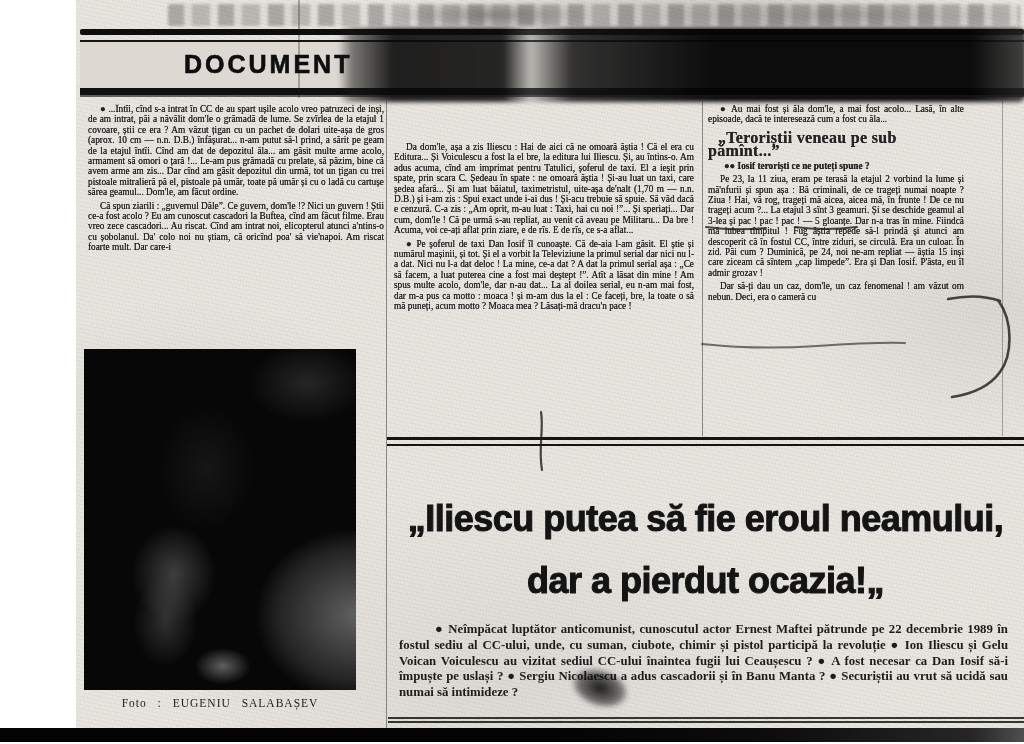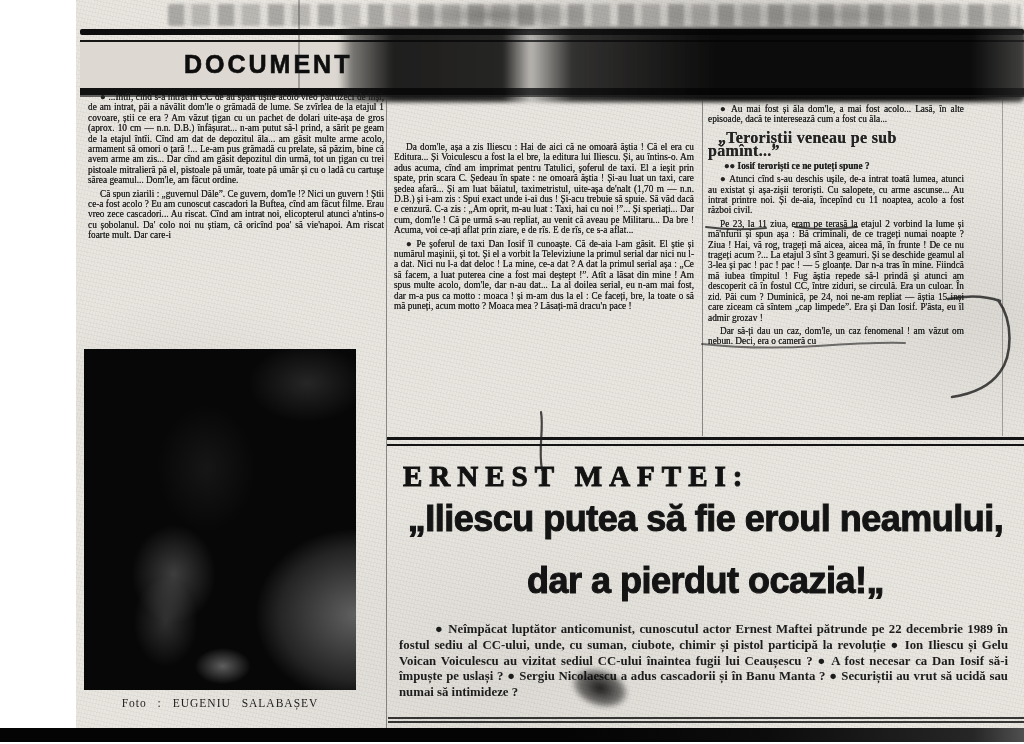--- a/index.html
+++ b/index.html
@@ -134,49 +134,47 @@
 <div class="abs masthead-smudge"></div>
 <div class="abs top-rule"></div>
 
 <div class="abs band">
   <div class="band-label">DOCUMENT</div>
   <div class="band-smudge"></div>
 </div>
 <div class="abs under-band-rule"></div>
 <div class="abs fold-streak"></div>
 
-<div class="abs col" style="left:88px;top:92px;width:296px;">
+<div class="abs col" style="left:88px;top:104px;width:296px;">
   <p>● ...Întîi, cînd s-a intrat în CC de au spart ușile acolo vreo patruzeci de inși, de am intrat, păi a năvălit dom'le o grămadă de lume. Se zvîrlea de la etajul 1 covoare, știi ce era ? Am văzut țigan cu un pachet de dolari uite-așa de gros (aprox. 10 cm — n.n. D.B.) înfășurat... n-am putut să-l prind, a sărit pe geam de la etajul întîi. Cînd am dat de depozitul ăla... am găsit multe arme acolo, armament să omori o țară !... Le-am pus grămadă cu prelate, să păzim, bine că avem arme am zis... Dar cînd am găsit depozitul din urmă, tot un țigan cu trei pistoale mitralieră pă el, pistoale pă umăr, toate pă umăr și cu o ladă cu cartușe sărea geamul... Dom'le, am făcut ordine.</p>
   <p>Că spun ziarili : „guvernul Dăle”. Ce guvern, dom'le !? Nici un guvern ! Știi ce-a fost acolo ? Eu am cunoscut cascadori la Buftea, cînd am făcut filme. Erau vreo zece cascadori... Au riscat. Cînd am intrat noi, elicopterul atunci a'ntins-o cu șobolanul. Da' colo noi nu știam, că oricînd poa' să vie'napoi. Am riscat foarte mult. Dar care-i</p>
 </div>
 
 <div class="abs col" style="left:394px;top:104px;width:300px;margin-top:38px;">
   <p>Da dom'le, așa a zis Iliescu : Hai de aici că ne omoară ăștia ! Că el era cu Editura... Și Voiculescu a fost la el bre, la editura lui Iliescu. Și, au întins-o. Am adus acuma, cînd am imprimat pentru Tatulici, șoferul de taxi. El a ieșit prin spate, prin scara C. Ședeau în spate : ne omoară ăștia ! Și-au luat un taxi, care ședea afară... Și am luat băiatul, taximetristul, uite-așa de'nalt (1,70 m — n.n. D.B.) și i-am zis : Spui exact unde i-ai dus ! Și-acu trebuie să spuie. Să văd dacă e cenzură. C-a zis : „Am oprit, m-au luat : Taxi, hai cu noi !”... Și speriați... Dar cum, dom'le ! Că pe urmă s-au repliat, au venit că aveau pe Militaru... Da bre ! Acuma, voi ce-ați aflat prin ziare, e de rîs. E de rîs, ce s-a aflat...</p>
   <p>● Pe șoferul de taxi Dan Iosif îl cunoaște. Că de-aia l-am găsit. El știe și numărul mașinii, și tot. Și el a vorbit la Televiziune la primul serial dar nici nu l-a dat. Nici nu l-a dat deloc ! La mine, ce-a dat ? A dat la primul serial așa : „Ce să facem, a luat puterea cine a fost mai deștept !”. Atît a lăsat din mine ! Am spus multe acolo, dom'le, dar n-au dat... La al doilea serial, eu n-am mai fost, dar m-a pus ca motto : moaca ! și m-am dus la el : Ce faceți, bre, la toate o să mă puneți, acum motto ? Moaca mea ? Lăsați-mă dracu'n pace !</p>
 </div>
 
 <div class="abs col" style="left:708px;top:104px;width:256px;">
   <p>● Au mai fost și ăla dom'le, a mai fost acolo... Lasă, în alte episoade, dacă te interesează cum a fost cu ăla...</p>
   <p class="subhead">„Teroriștii veneau pe sub pămînt...”</p>
   <p class="q">●● Iosif teroriști ce ne puteți spune ?</p>
-  <p>● Atunci cînd s-au deschis ușile, de-a intrat toată lumea, atunci au existat și așa-zișii teroriști. Cu salopete, cu arme ascunse... Au intrat printre noi. Și de-aia, începînd cu 11 noaptea, acolo a fost război civil.</p>
   <p>Pe 23, la 11 ziua, eram pe terasă la etajul 2 vorbind la lume și mă'nfurii și spun așa : Bă criminali, de ce trageți numai noapte ? Ziua ! Hai, vă rog, trageți mă aicea, aicea mă, în frunte ! De ce nu trageți acum ?... La etajul 3 sînt 3 geamuri. Și se deschide geamul al 3-lea și pac ! pac ! pac ! — 5 gloanțe. Dar n-a tras în mine. Fiindcă mă iubea tîmpitul ! Fug ăștia repede să-l prindă și atunci am descoperit că în fostul CC, între ziduri, se circulă. Era un culoar. În zid. Păi cum ? Duminică, pe 24, noi ne-am repliat — ăștia 15 inși care ziceam că sîntem „cap limpede”. Era și Dan Iosif. P'ăsta, eu îl admir grozav !</p>
   <p>Dar să-ți dau un caz, dom'le, un caz fenomenal ! am văzut om nebun. Deci, era o cameră cu</p>
 </div>
 
 <div class="abs v-rule" style="left:386px;top:100px;height:637px;"></div>
 <div class="abs v-rule" style="left:702px;top:100px;height:336px;"></div>
 <div class="abs v-rule" style="left:1002px;top:100px;height:336px;opacity:.4;"></div>
 
 <div class="abs photo"></div>
 <div class="abs photo-caption">Foto :  EUGENIU  SALABAȘEV</div>
 
 <div class="abs article-box">
   <div class="rule2"></div>
-  <div class="kicker">ERNEST MAFTEI:</div>
   <div class="headline h1a">„Iliescu putea să fie eroul neamului,</div>
   <div class="headline h1b">dar a pierdut ocazia!„</div>
   <div class="lead">● Neîmpăcat luptător anticomunist, cunoscutul actor Ernest Maftei pătrunde pe 22 decembrie 1989 în fostul sediu al CC-ului, unde, cu suman, ciubote, chimir și pistol participă la revoluție ● Ion Iliescu și Gelu Voican Voiculescu au vizitat sediul CC-ului înaintea fugii lui Ceaușescu ? ● A fost necesar ca Dan Iosif să-i împuște pe uslași ? ● Sergiu Nicolaescu a adus cascadorii și în Banu Manta ? ● Securiștii au vrut să ucidă sau numai să intimideze ?</div>
 </div>
 <div class="abs ink-blot"></div>
 
 <div class="abs box-rule-a"></div>
 <div class="abs box-rule-b"></div>
 <div class="abs bottom-bar"></div>
 

